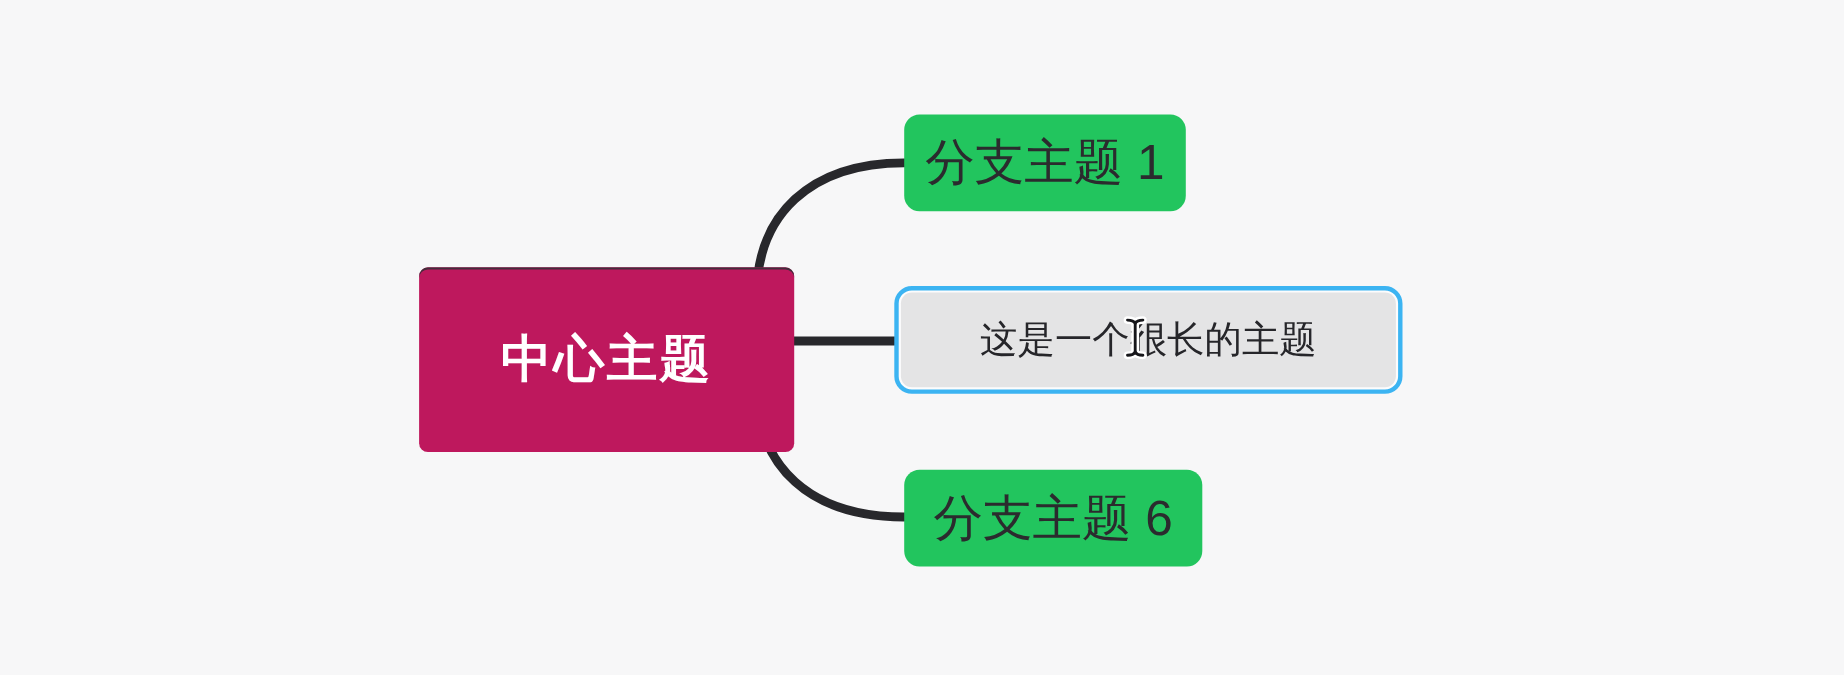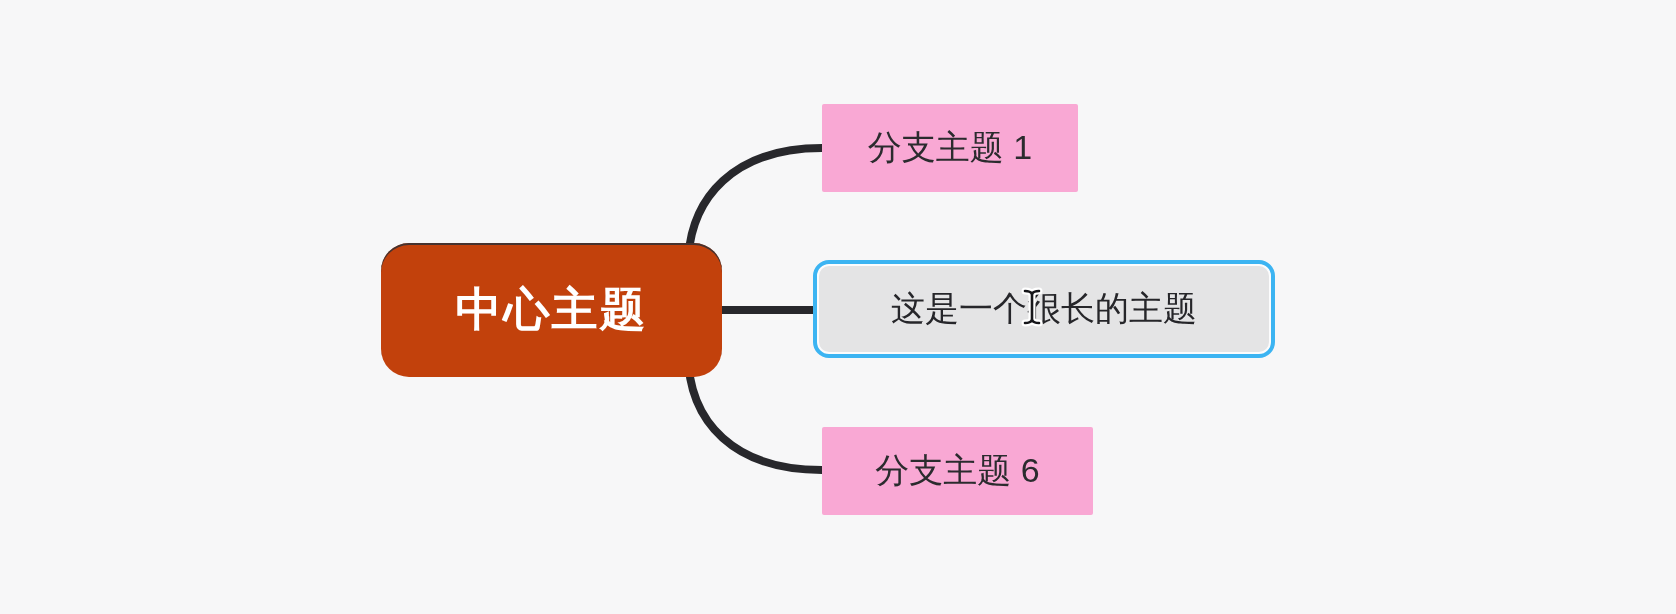--- a/index.html
+++ b/index.html
@@ -30,34 +30,34 @@
     align-items: center;
     justify-content: center;
     z-index: 1;
     cursor: default;
     white-space: nowrap;
   }
   .central-topic {
     left: 381px;
     top: 243px;
     width: 341px;
-    height: 134px;
-    background: #c2410c;
-    border-radius: 28px;
+    height: 168px;
+    background: #be185d;
+    border-radius: 8px;
     box-shadow: inset 0 2px 0 rgba(48,48,54,0.85);
     color: #ffffff;
     font-size: 46px;
     font-weight: bold;
     letter-spacing: 2px;
   }
   .branch-topic {
-    background: #f9a8d4;
-    border-radius: 2px;
+    background: #22c55e;
+    border-radius: 14px;
     color: #2b2b2e;
-    font-size: 34px;
+    font-size: 45px;
     font-weight: 500;
   }
   .branch-1 {
     left: 822px;
     top: 104px;
     width: 256px;
     height: 88px;
   }
   .branch-3 {
     left: 822px;

